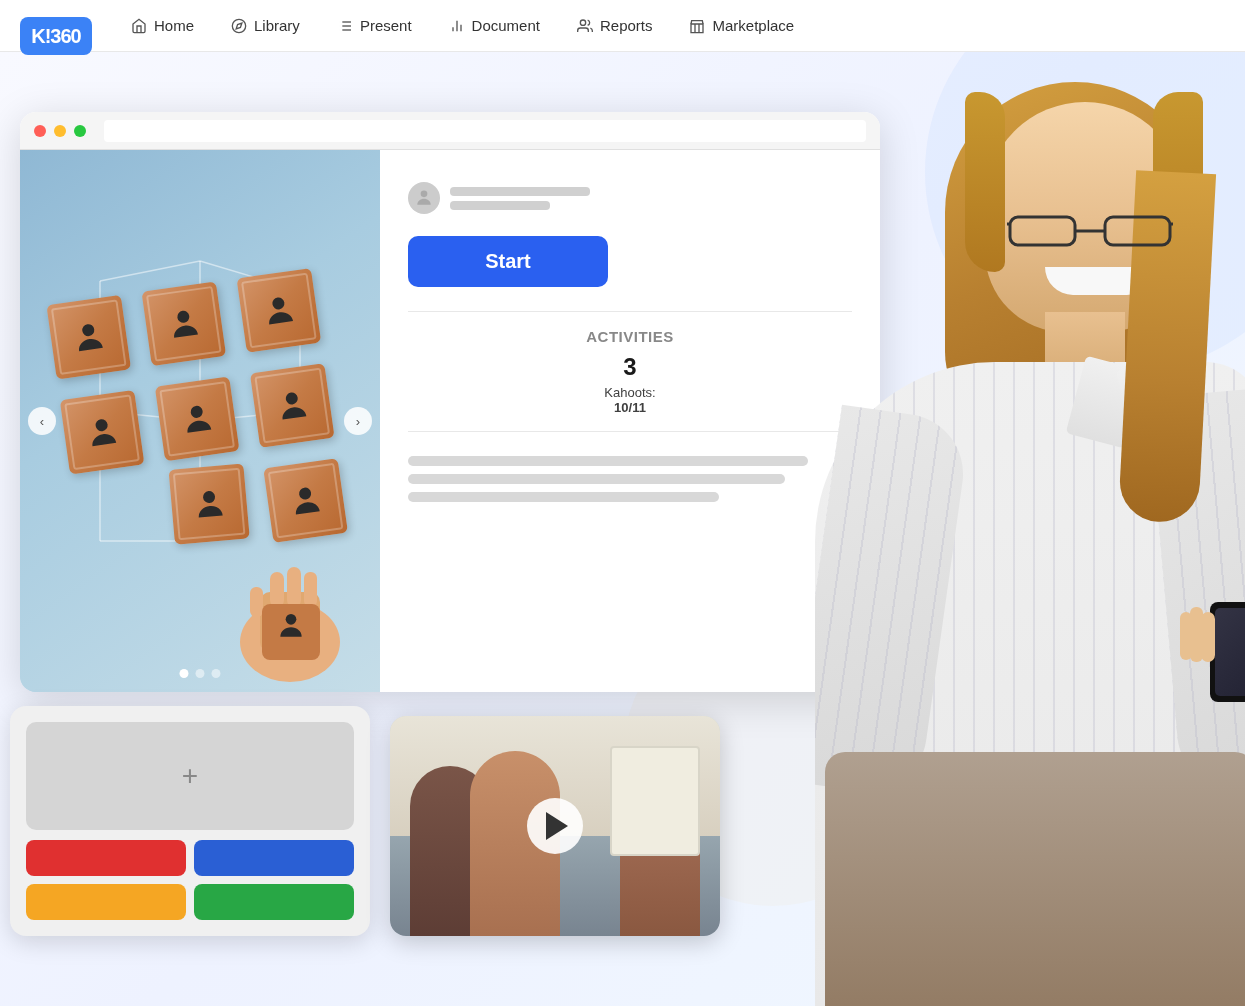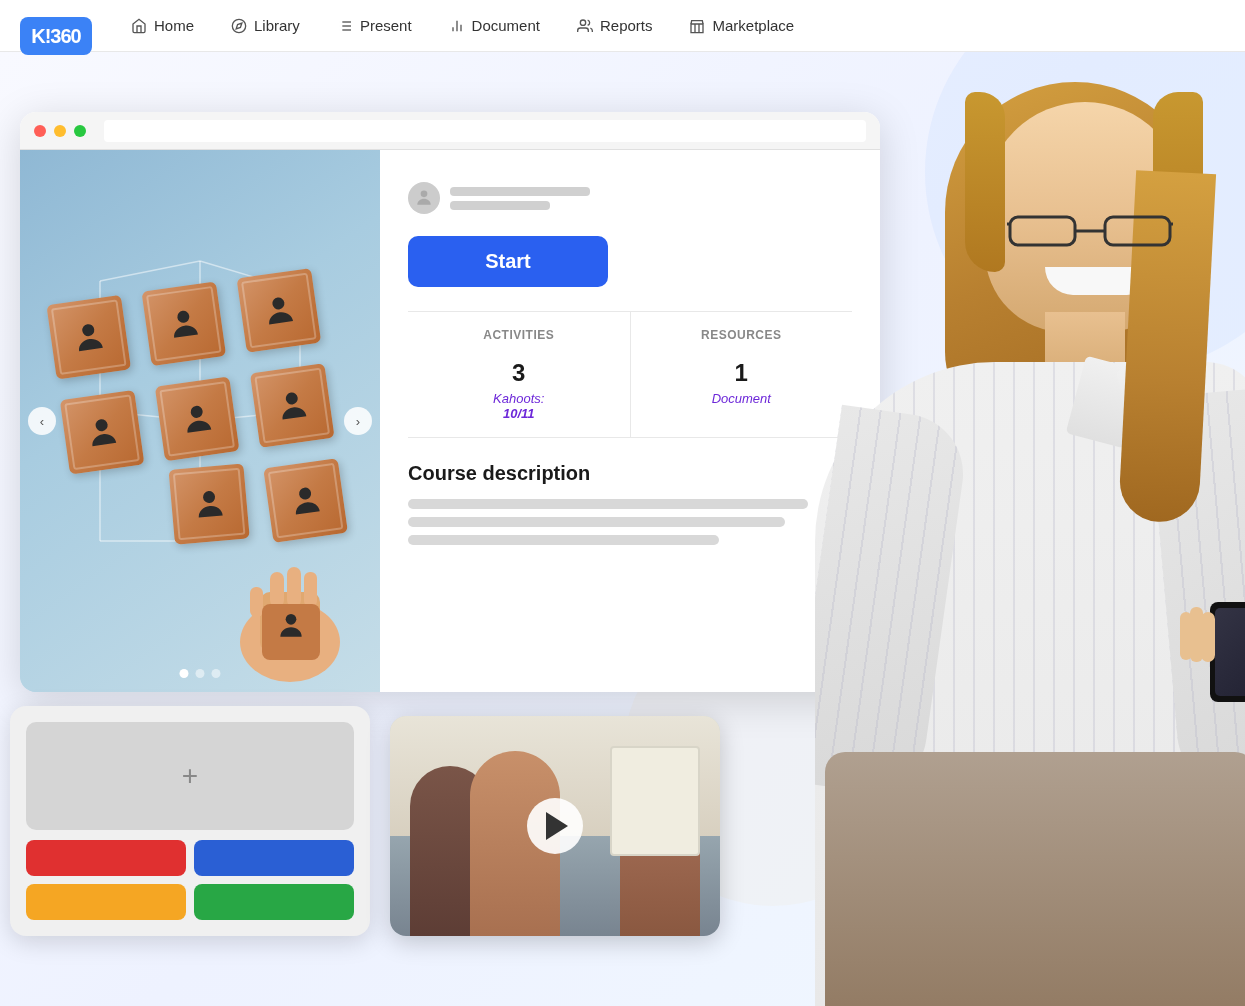--- a/index.html
+++ b/index.html
@@ -261,37 +261,36 @@
       margin-bottom: 24px;
     }
     .stat-item {
       flex: 1;
       padding: 16px 12px;
       border-right: 1px solid #e8e8e8;
       text-align: center;
     }
     .stat-item:last-child { border-right: none; }
     .stat-label {
-      font-size: 12px;
+      font-size: 15px;
       font-weight: 700;
       color: #888;
       text-transform: uppercase;
       letter-spacing: 0.5px;
-      margin-bottom: 17px;
+      margin-bottom: 8px;
     }
     .stat-value {
       font-size: 24px;
       font-weight: 800;
       color: #1a1a1a;
       margin-bottom: 4px;
     }
     .stat-sub {
       font-size: 13px;
-      color: #6d28d9;
-      font-style: italic;
+      color: #404040;
     }
     .stat-sub strong { font-weight: 700; }
 
     .section-title {
       font-size: 20px;
       font-weight: 800;
       color: #1a1a1a;
       margin-bottom: 14px;
     }
     .desc-lines {
@@ -606,28 +605,22 @@
 
         <div class="stats-row">
           <div class="stat-item">
             <div class="stat-label">ACTIVITIES</div>
             <div class="stat-value">3</div>
             <div class="stat-sub">
               <span>Kahoots:</span><br>
               <strong>10/11</strong>
             </div>
           </div>
-          <div class="stat-item">
-            <div class="stat-label">RESOURCES</div>
-            <div class="stat-value">1</div>
-            <div class="stat-sub">Document</div>
-          </div>
         </div>
 
-        <div class="section-title">Course description</div>
         <div class="desc-lines">
           <div class="desc-line" style="width:90%;"></div>
           <div class="desc-line" style="width:85%;"></div>
           <div class="desc-line" style="width:70%;"></div>
         </div>
       </div>
     </div>
   </div>
 
   <div class="kahoot-card">

